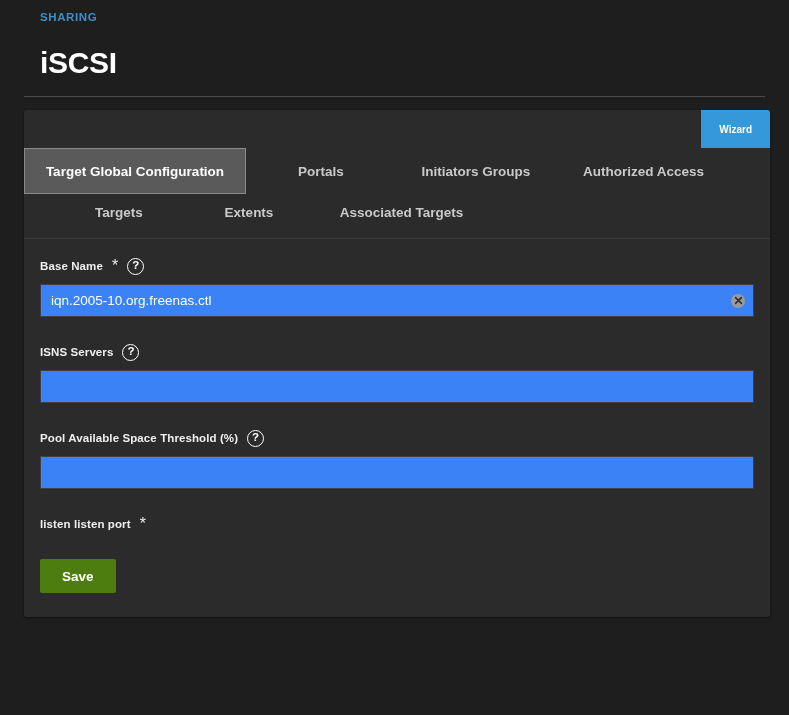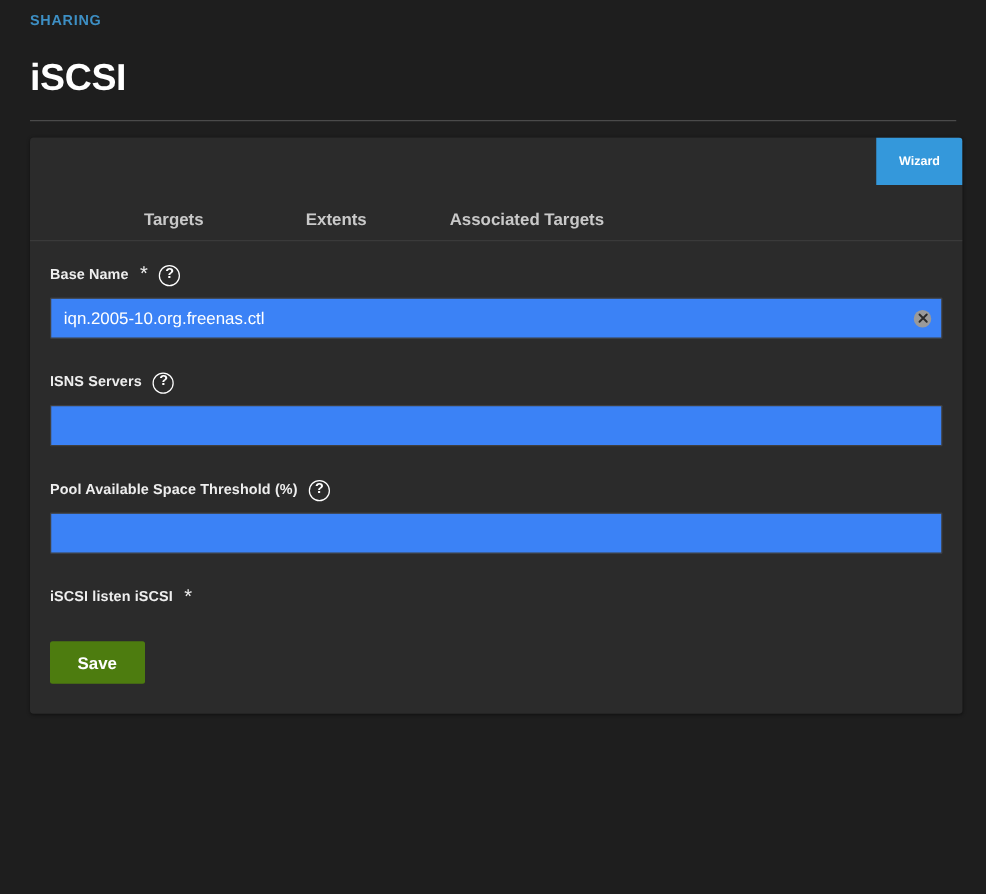--- a/index.html
+++ b/index.html
@@ -16,21 +16,21 @@
 
   .page {
     position: relative;
     width: 789px;
     height: 715px;
     background: #1e1e1e;
   }
 
   
   .page-header {
-    padding: 10px 24px 0 24px;
+    padding: 10px 24px 0 40px;
   }
   .breadcrumb {
     color: #3d8fc4;
     font-size: 11.5px;
     font-weight: bold;
     letter-spacing: 0.6px;
     line-height: 14px;
     margin: 0;
   }
   .page-title {
@@ -83,21 +83,21 @@
   
   .tabs-wrap {
     padding: 0 0 8px 0;
     border-bottom: 1px solid #3a3a3a;
   }
   .tab-row {
     display: flex;
     align-items: stretch;
   }
   .tab-row-1 { height: 46px; }
-  .tab-row-2 { height: 36px; padding-left: 50px; align-items: flex-end; }
+  .tab-row-2 { height: 36px; padding-left: 30px; }
 
   .tab {
     display: flex;
     align-items: center;
     justify-content: center;
     color: #c9c9c9;
     font-size: 13.5px;
     font-weight: bold;
     cursor: pointer;
     white-space: nowrap;
@@ -225,20 +225,26 @@
   </div>
   <div class="header-divider"></div>
 
   <div class="card">
 
     <div class="card-topbar">
       <button class="wizard-button">Wizard</button>
     </div>
 
     <div class="tabs-wrap">
+      <div class="tab-row tab-row-1">
+        <div class="tab active t-tgc">Target Global Configuration</div>
+        <div class="tab t-portals">Portals</div>
+        <div class="tab t-initiators">Initiators Groups</div>
+        <div class="tab t-authorized">Authorized Access</div>
+      </div>
       <div class="tab-row tab-row-2">
         <div class="tab t-targets">Targets</div>
         <div class="tab t-extents">Extents</div>
         <div class="tab t-assoc">Associated Targets</div>
       </div>
     </div>
 
     <div class="card-body">
 
       
@@ -276,21 +282,21 @@
           <span class="help-icon">?</span>
         </div>
         <div class="input-wrap">
           <input class="text-input" type="text" value="" style="">
         </div>
       </div>
 
       
       <div class="field">
         <div class="field-label-row">
-          <span class="field-label">iSCSI listen iSCSI</span>
+          <span class="field-label">listen listen port</span>
           <span class="req-star">*</span>
         </div>
       </div>
 
       <button class="save-button">Save</button>
     </div>
 
   </div>
 </div>
 

